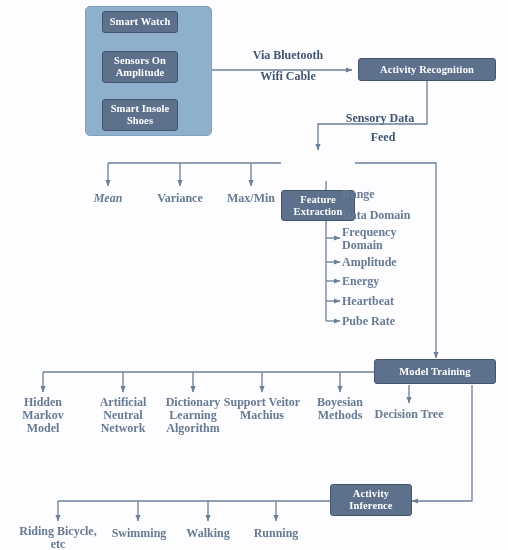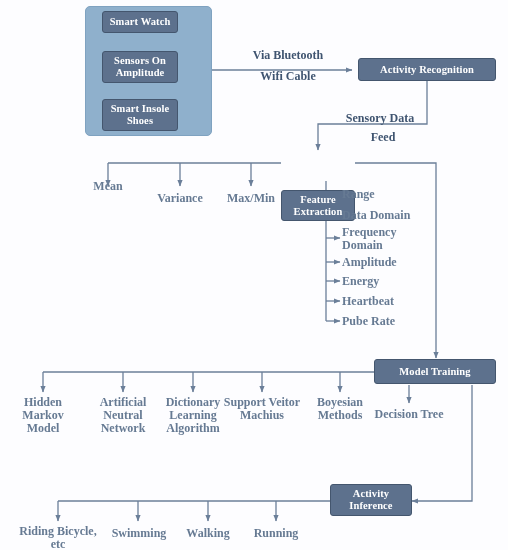--- a/index.html
+++ b/index.html
@@ -133,21 +133,21 @@
   <div class="lbl edge" style="left:233px; top:70px; width:110px;">Wifi Cable</div>
 
   <div class="node" style="left:358px; top:58px; width:138px; height:23px;font-family:Liberation Serif, serif;">Activity Recognition</div>
 
   <div class="lbl edge" style="left:330px; top:112px; width:100px;">Sensory Data</div>
   <div class="lbl edge" style="left:348px; top:131px; width:70px;">Feed</div>
 
   <div class="node" style="left:281px; top:150px; width:74px; height:31px; white-space:pre-line;margin-top:40px;">Feature
 Extraction</div>
 
-  <div class="lbl" style="left:78px; top:180px; width:60px;">Mean</div>
+  <div class="lbl" style="left:78px; top:192px; width:60px;font-style:italic;">Mean</div>
   <div class="lbl" style="left:148px; top:192px; width:64px;">Variance</div>
   <div class="lbl" style="left:219px; top:192px; width:64px;">Max/Min</div>
 
   <div class="lbl left" style="left:342px; top:188px; width:110px;">Range</div>
   <div class="lbl left" style="left:342px; top:209px; width:110px;">Data Domain</div>
   <div class="lbl left" style="left:342px; top:226px; width:110px;">Frequency
 Domain</div>
   <div class="lbl left" style="left:342px; top:256px; width:110px;">Amplitude</div>
   <div class="lbl left" style="left:342px; top:275px; width:110px;">Energy</div>
   <div class="lbl left" style="left:342px; top:295px; width:110px;">Heartbeat</div>

